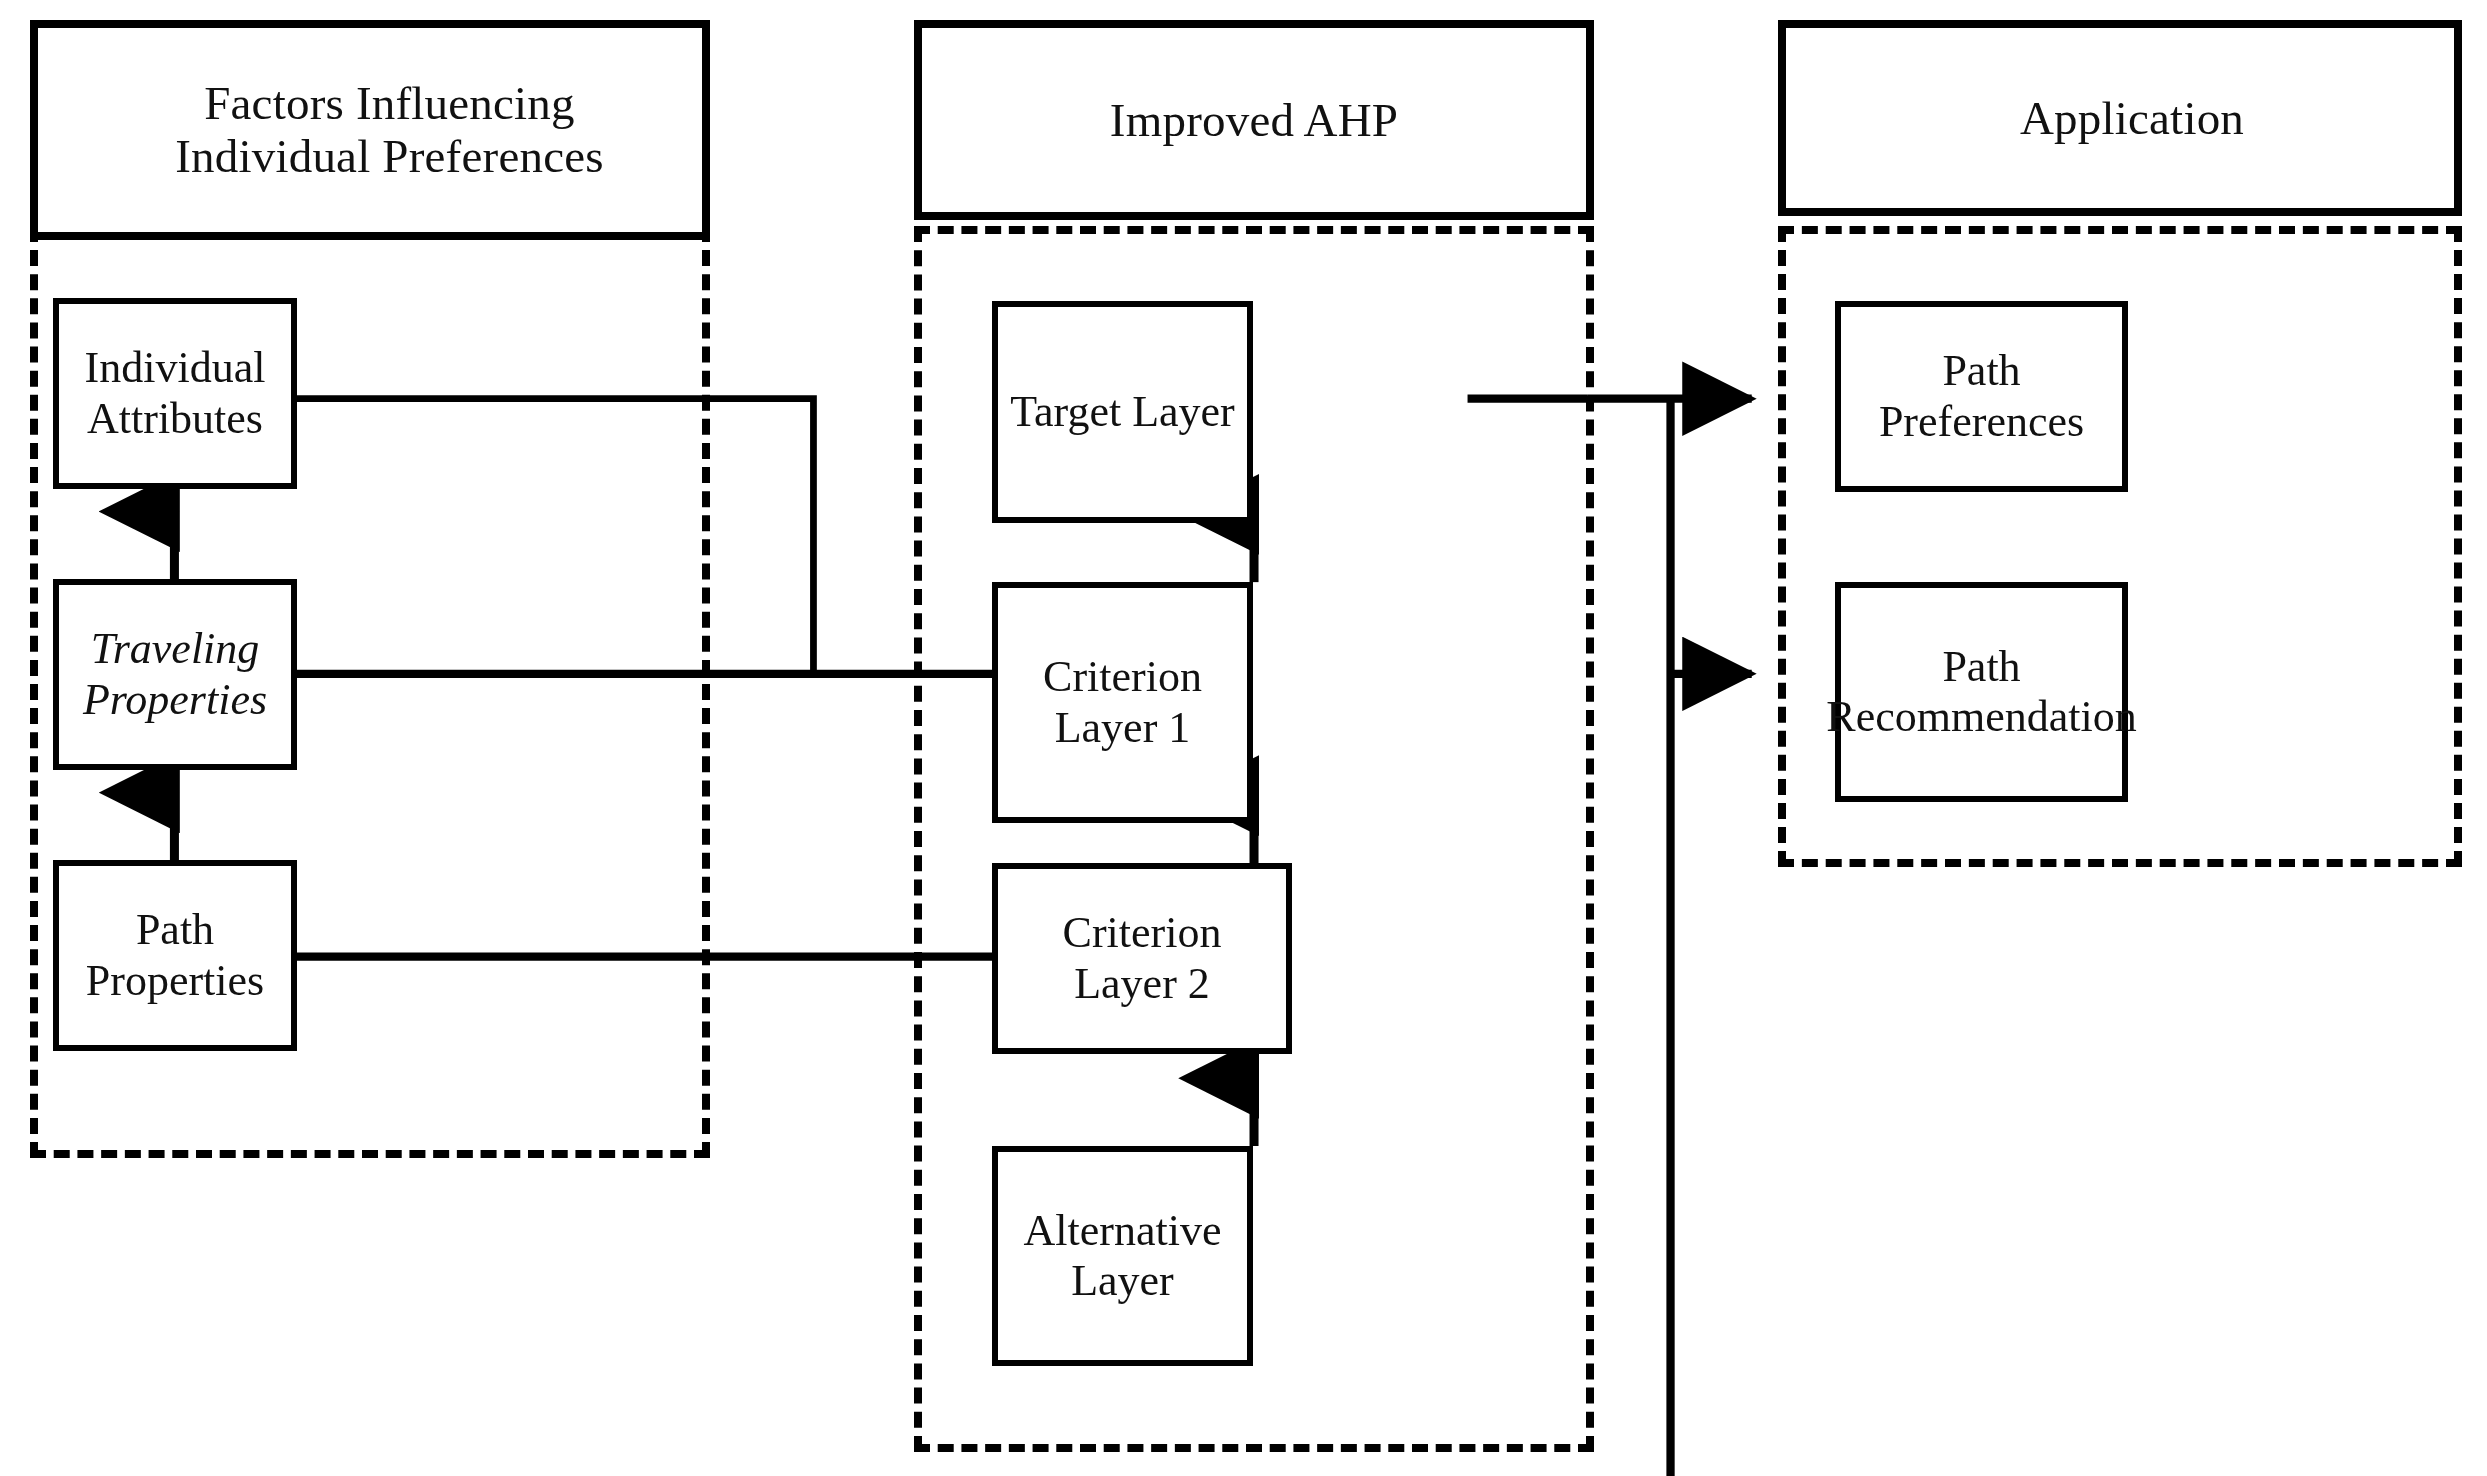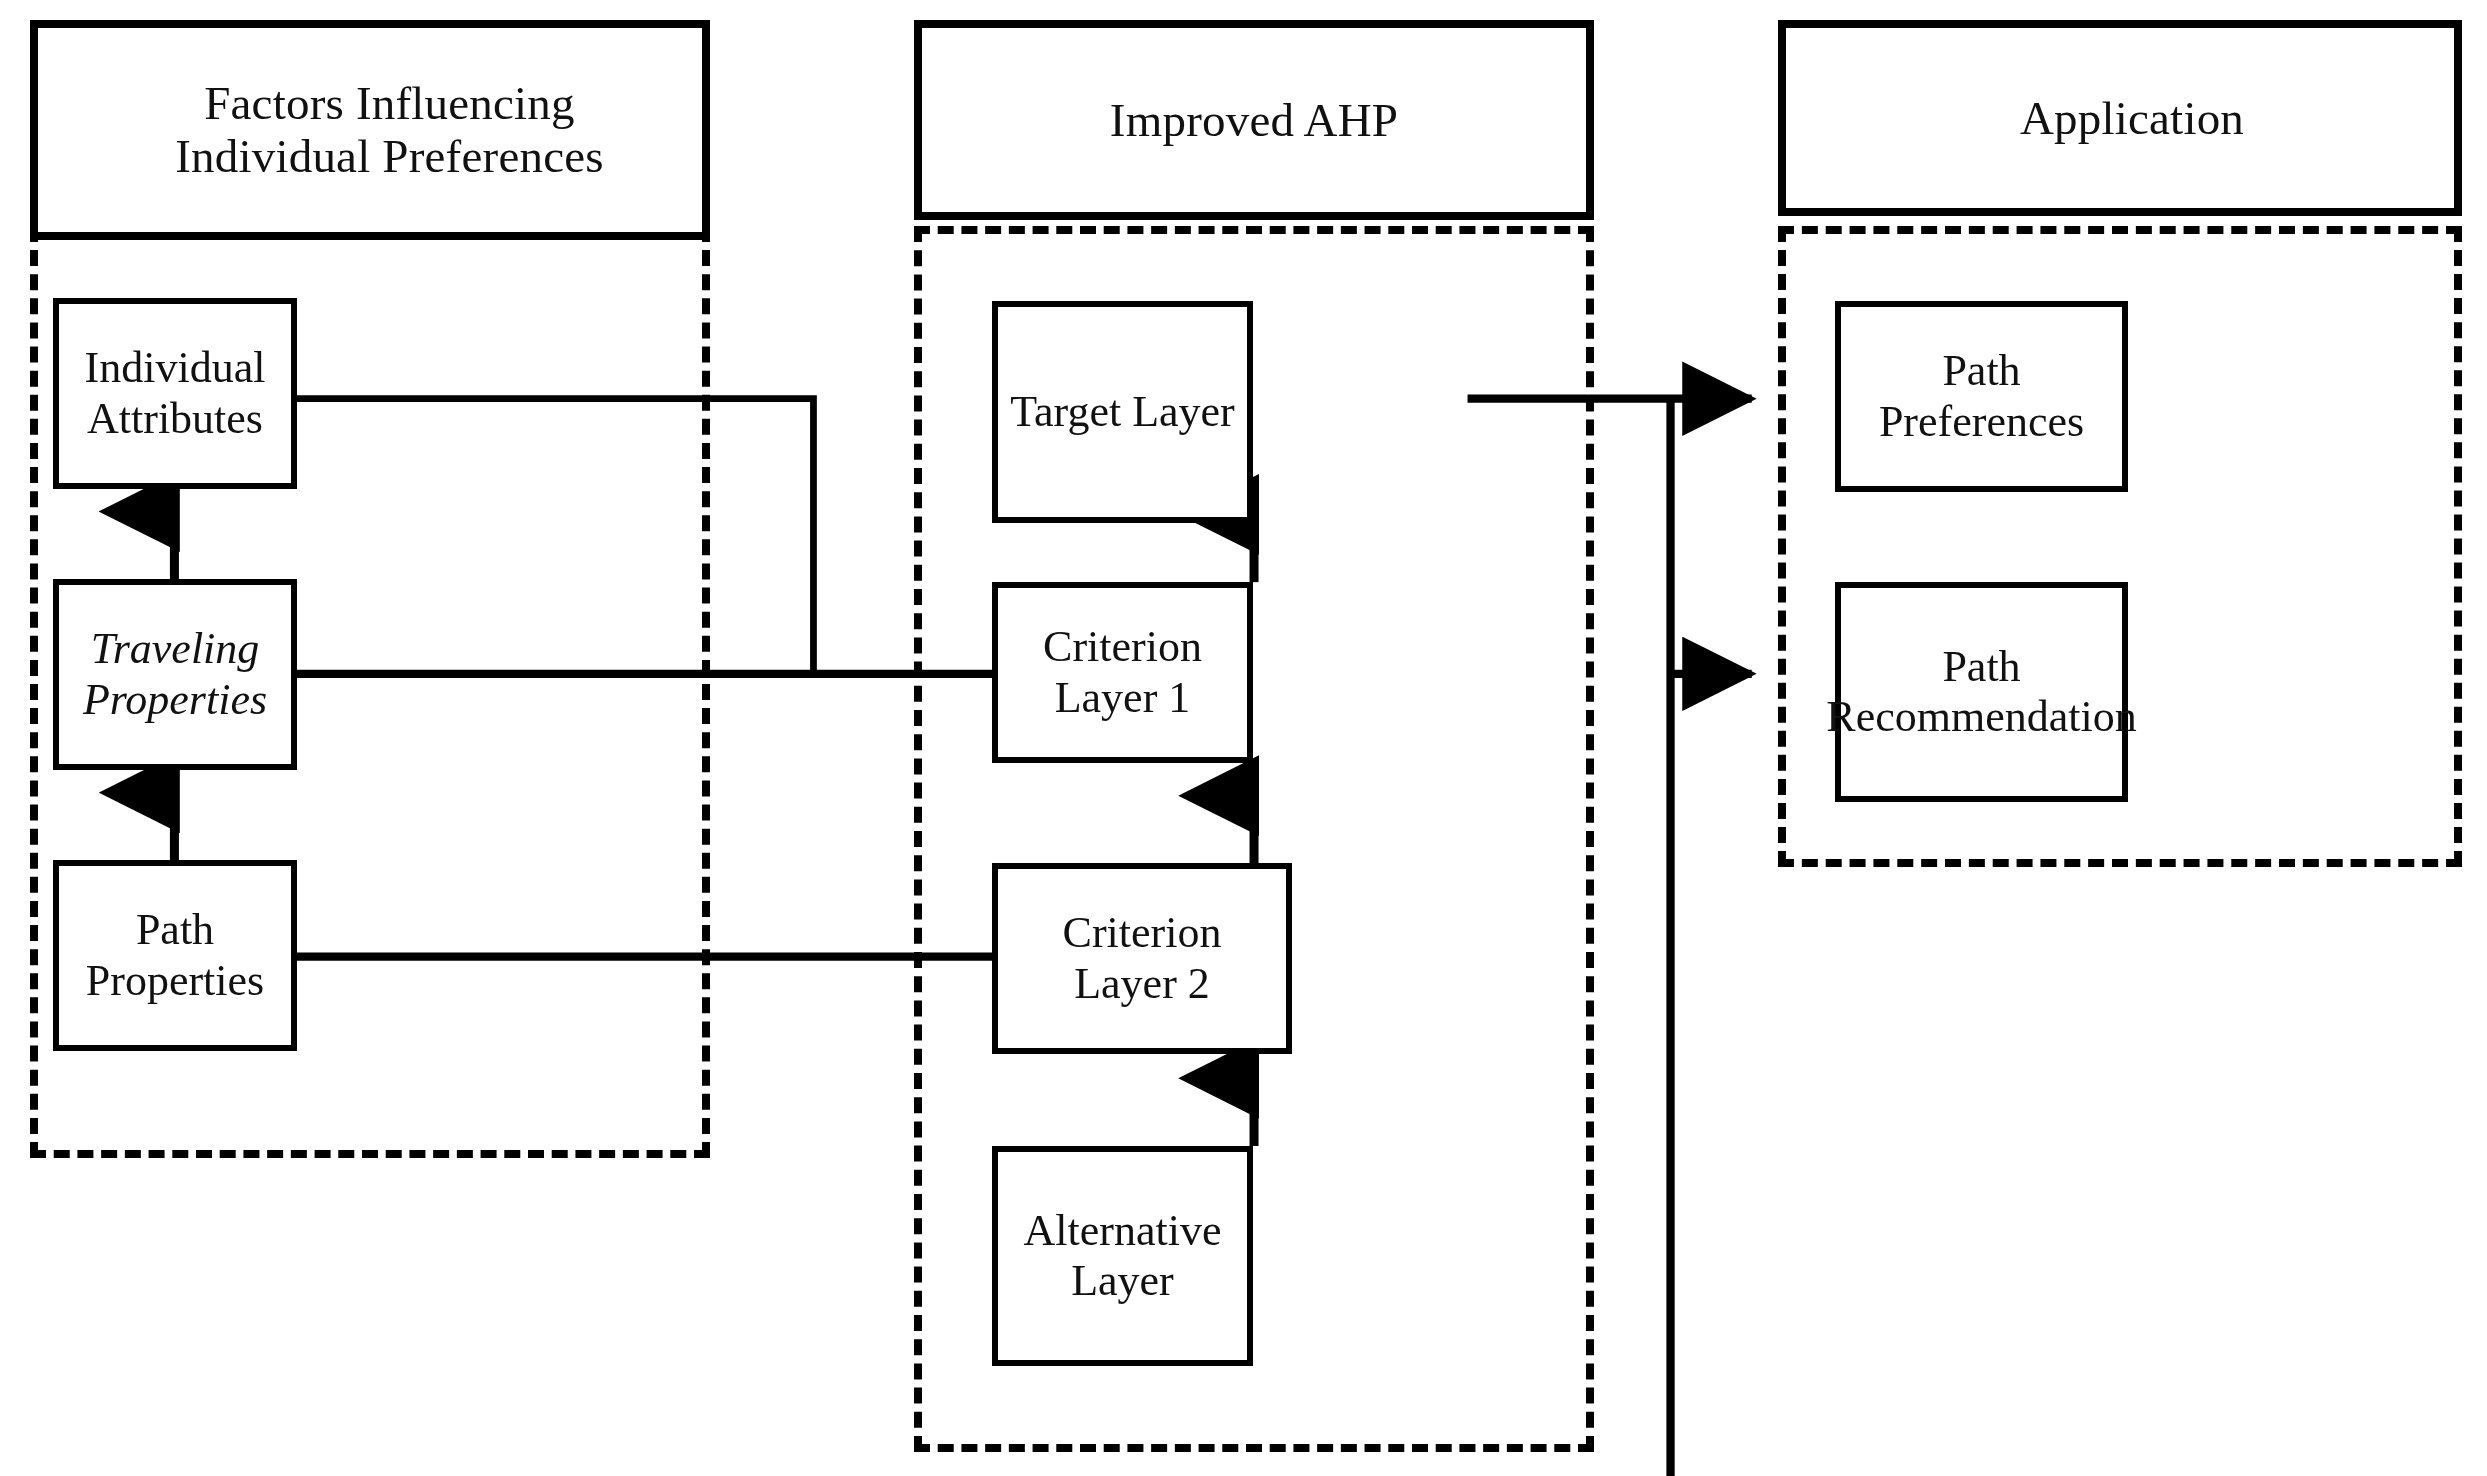--- a/index.html
+++ b/index.html
@@ -144,21 +144,21 @@
   </div>
 
   <div class="node-box" style="left: 53px; top: 860px; width: 244px; height: 191px;">
     <span class="label">Path Properties</span>
   </div>
 
   <div class="node-box" style="left: 992px; top: 301px; width: 261px; height: 222px;">
     <span class="label">Target Layer</span>
   </div>
 
-  <div class="node-box" style="left: 992px; top: 582px; width: 261px; height: 181px;">
+  <div class="node-box" style="left: 992px; top: 582px; width: 261px; height: 241px;">
     <span class="label">Criterion  Layer 1</span>
   </div>
 
   <div class="node-box" style="left: 992px; top: 863px; width: 300px; height: 191px;">
     <span class="label">Criterion  Layer 2</span>
   </div>
 
   <div class="node-box" style="left: 992px; top: 1146px; width: 261px; height: 220px;">
     <span class="label">Alternative
 Layer</span>

